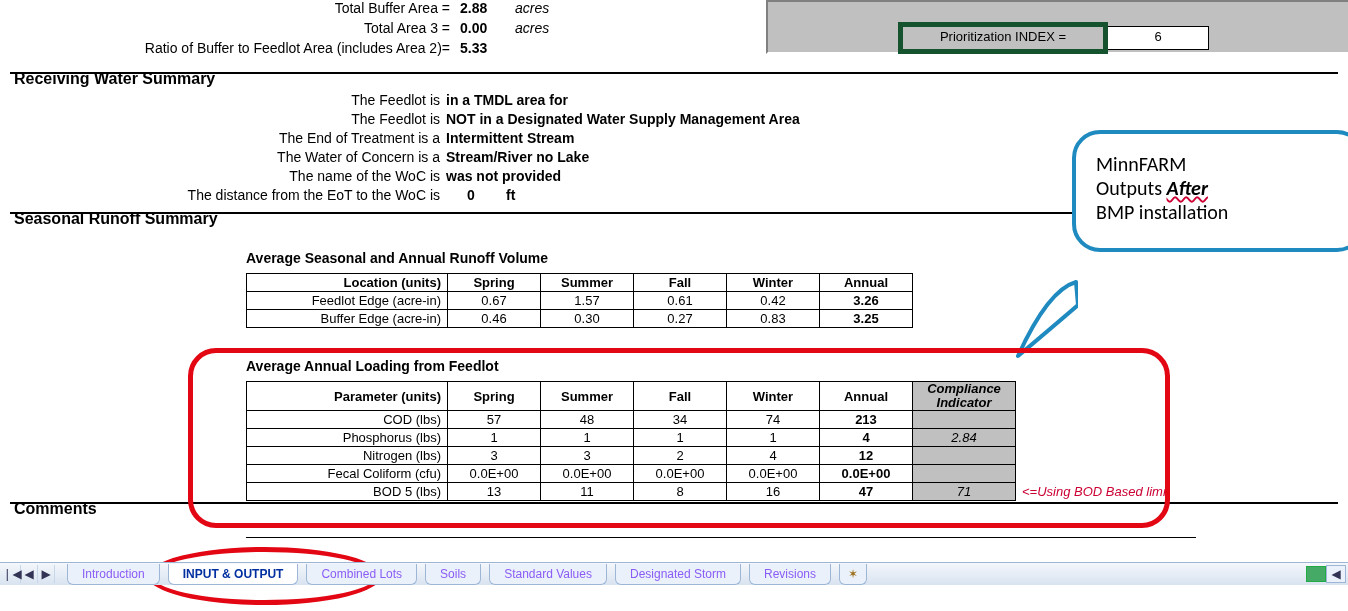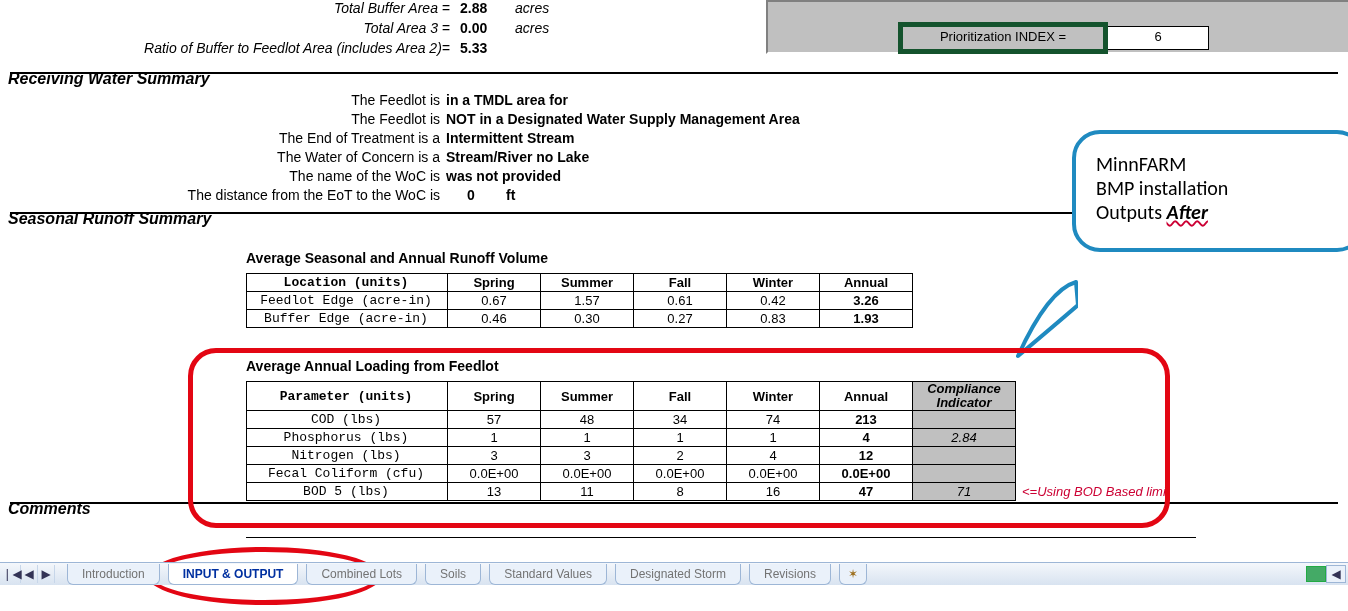--- a/index.html
+++ b/index.html
@@ -1,50 +1,50 @@
 <!DOCTYPE html>
 <html><head>
 <meta charset="utf-8">
 <style>
   html,body { margin:0; padding:0; font-family: Arial, Helvetica, sans-serif; font-size:13px; color:#000; background:#fff; width:1348px; }
   .page { position:relative; width:1348px; height:611px; }
 
   
   .top-metrics { position:absolute; top:0; left:30px; width:560px; font-size:14px; }
   .top-metrics .row { display:flex; align-items:baseline; height:20px; }
-  .tm-label { width:420px; text-align:right; padding-right:10px;font-style:italic; }
+  .tm-label { width:420px; text-align:right; padding-right:10px; }
   .tm-val { width:50px; font-weight:bold; text-align:left; }
   .tm-unit { width:60px; text-align:left; padding-left:5px;font-style:italic; }
 
   .priority-box { position:absolute; top:0; left:766px; width:580px; height:50px; background:#c0c0c0; border-left:2px solid #808080; border-top:2px solid #808080; border-right:2px solid #fff; border-bottom:2px solid #fff; }
   .priority-inner { position:absolute; top:20px; left:130px; display:flex; align-items:center; }
   .priority-label-cell { width:200px; height:22px; border:5px solid #14532d; background:#c0c0c0; text-align:center; font-size:13px; line-height:20px; }
   .priority-val-cell { width:100px; height:22px; border:1px solid #000; border-left:none; background:#fff; text-align:center; font-size:13px; line-height:20px; }
 
   hr.sep { position:absolute; left:10px; right:10px; border:none; border-top:2px solid #000; }
   .sep1 { top:65px; }
   .sep2 { top:205px; }
   .sep3 { top:495px; }
 
-  .sect-title { position:absolute; left:8px; font-weight:bold; font-size:16px;font-style:italic; }
+  .sect-title { position:absolute; left:14px; font-weight:bold; font-size:16px; }
 
   .kv-block { position:absolute; left:90px; width:1000px; }
   .kv-row { display:flex; height:19px; font-size:14px; }
   .kv-label { width:350px; text-align:right; padding-right:6px; }
   .kv-val { font-weight:bold; }
   .kv-val.num { width:50px; text-align:center; }
   .kv-unit { font-weight:bold; padding-left:10px; }
 
   
   .tbl-wrap { position:absolute; left:246px; }
   .tbl-title { font-weight:bold; font-size:14px; margin-bottom:7px; }
   table.data { border-collapse:collapse; background:#fff; }
   table.data td, table.data th { border:1px solid #000; padding:0 6px; height:17px; font-size:13px; text-align:center; vertical-align:middle; }
   table.data th { font-weight:bold; background:#fff; }
-  table.data .lh { width:190px; text-align:center; font-weight:normal; padding-left:4px;font-family:Liberation Mono, monospace;}
+  table.data .lh { width:190px; text-align:right; font-weight:normal; padding-left:4px;}
   table.data .lh.hdr { font-weight:bold;}
   table.data .col { width:80px; }
   table.data .ann { font-weight:bold; }
   .compliance-hdr { width:90px; font-style:italic; background:#c0c0c0 !important; line-height:14px; font-size:12px;}
   .compliance-cell { width:90px; background:#c0c0c0; font-style:italic; }
   .footnote { color:#cc0033; font-style:italic; font-size:12px; padding-left:8px; }
 
   
   .comments-line { position:absolute; left:246px; top:537px; width:950px; border-bottom:1px solid #000; height:0; }
 
@@ -55,21 +55,21 @@
 
   
   .callout { position:absolute; left:1072px; top:130px; width:245px; padding:18px 20px 24px 20px; border:4px solid #1f8ac0; border-radius:28px; background:#fff; font-size:20px; font-family: Calibri, Arial, sans-serif; color:#000; }
   .callout .after { font-weight:bold; font-style:italic; text-decoration:underline wavy #cc0033; }
   .callout-tail { position:absolute; left:1008px; top:280px; width:70px; height:80px; pointer-events:none; }
 
   
   .tabbar { position:absolute; left:0; top:562px; width:1348px; height:22px; background:linear-gradient(#f4f7fb,#d8e3f0); border-top:1px solid #9db6d6; display:flex; align-items:center; font-size:12px; }
   .nav-btns { display:flex; padding:0 4px; gap:0;}
   .nav-btn { width:16px; height:18px; display:flex; align-items:center; justify-content:center; color:#335; border-right:1px solid #c7d6e9; cursor:pointer;}
-  .tab { position:relative; height:20px; padding:0 14px; margin-left:8px; display:flex; align-items:center; color:#737373; border:1px solid #9db6d6; border-top:none; border-radius:0 0 6px 6px; background:#eaf1fa; cursor:pointer;}
+  .tab { position:relative; height:20px; padding:0 14px; margin-left:8px; display:flex; align-items:center; color:#8b5cf6; border:1px solid #9db6d6; border-top:none; border-radius:0 0 6px 6px; background:#eaf1fa; cursor:pointer;}
   .tab:first-of-type { margin-left:0;}
   .tab.active { background:#fff; font-weight:bold; color:#0030a0;}
   .tab.new { padding:0 8px; color:#9c6d1a;}
   .tabbar .spacer { flex:1; }
   .scroll-hint { width:18px; height:14px; background:#4a6; border:1px solid #2a4; }
   .scroll-left { width:18px; height:16px; border:1px solid #9db6d6; background:#eaf1fa; display:flex; align-items:center; justify-content:center; color:#335; margin-right:2px;}
 </style>
 </head>
 <body>
 
@@ -153,21 +153,21 @@
         <td class="col">0.61</td>
         <td class="col">0.42</td>
         <td class="col ann">3.26</td>
       </tr>
       <tr>
         <td class="lh">Buffer Edge (acre-in)</td>
         <td class="col">0.46</td>
         <td class="col">0.30</td>
         <td class="col">0.27</td>
         <td class="col">0.83</td>
-        <td class="col ann">1.93</td>
+        <td class="col ann">3.25</td>
       </tr>
     </tbody>
       </table>
   </div>
 
   <div class="tbl-wrap" style="top:358px">
     <div class="tbl-title">Average Annual Loading from Feedlot</div>
     <table class="data">
       <tbody>
           <tr>
@@ -228,22 +228,22 @@
     </tbody>
       </table>
   </div>
 
   <hr class="sep sep3">
   <div class="sect-title" style="top:500px">Comments</div>
   <div class="comments-line"></div>
 
   <div class="callout">
     <div>MinnFARM</div>
+    <div><span>Outputs </span><span class="after">After</span></div>
     <div>BMP installation</div>
-    <div><span>Outputs </span><span class="after">After</span></div>
   </div>
   <svg class="callout-tail" viewBox="0 0 70 80">
     <path d="M 68 2 Q 40 10 10 76 Q 48 44 70 25 Z" fill="#fff" stroke="#1f8ac0" stroke-width="4" stroke-linejoin="round"></path>
   </svg>
 
   <div class="red-oval red-table"></div>
   <div class="red-oval red-tab"></div>
 
   <div class="tabbar">
     <div class="nav-btns">

